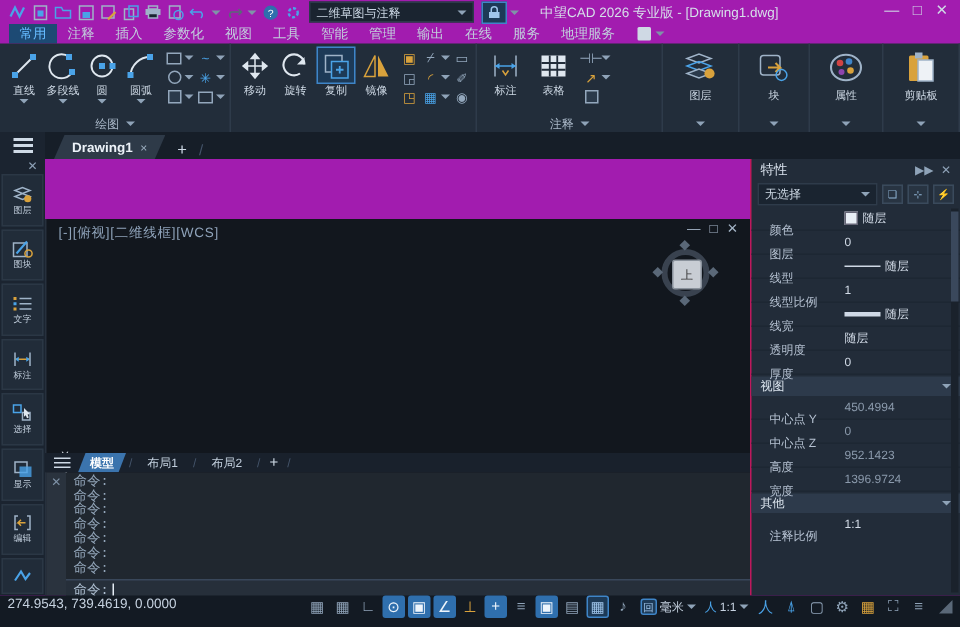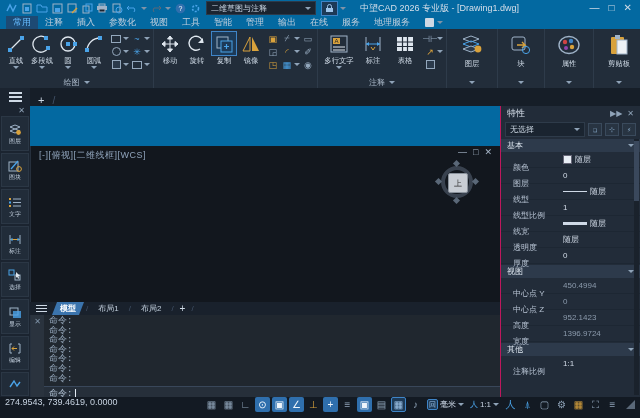--- a/index.html
+++ b/index.html
@@ -1,16 +1,16 @@
 <!DOCTYPE html>
 <html><head>
 <meta charset="utf-8">
 <style>
   html,body{margin:0;padding:0;background:#0b1016;}
-  .app{position:relative;width:640px;height:418px;background:#0369a1;font-family:"Liberation Sans",sans-serif;color:#c6d2e0;overflow:hidden;-webkit-font-smoothing:antialiased;}
+  .app{position:relative;width:640px;height:418px;background:#a21caf;font-family:"Liberation Sans",sans-serif;color:#c6d2e0;overflow:hidden;-webkit-font-smoothing:antialiased;}
   
   .titlebar{position:absolute;top:0;left:0;right:0;height:16px;display:flex;align-items:center;gap:1px;padding:0 5px;font-size:9px;}
   .qa{width:14px;height:13px;display:flex;align-items:center;justify-content:center;}
   .qa svg{display:block}
   .tcaret{width:0;height:0;border-left:3px solid transparent;border-right:3px solid transparent;border-top:3px solid #7f93a8;margin:0 1px;}
   .workspace{display:flex;align-items:center;gap:3px;background:#1a2430;border:1px solid #2c3a4a;height:12px;padding:0 4px;font-size:8px;color:#c9d5e2;width:100px;margin-left:3px;}
   .workspace .wlabel{flex:1;}
   .lockbox{display:flex;align-items:center;justify-content:center;width:15px;height:13px;border:1px solid #3f85c8;background:#1d3a57;margin-left:4px;}
   .title-text{font-size:9px;color:#d6dfea;margin-left:12px;white-space:nowrap;}
   .win-controls{margin-left:auto;display:flex;gap:9px;color:#cfdae6;font-size:10px;padding-right:3px;}
@@ -77,21 +77,21 @@
   .command{position:absolute;left:30px;top:315px;width:470px;height:82px;background:#20272f;display:flex;border-left:1px solid #26303d;box-sizing:border-box;}
   .cmd-gutter{width:13px;background:#2a333e;color:#7f93a8;font-size:8px;text-align:center;padding-top:2px;}
   .cmd-body{flex:1;display:flex;flex-direction:column;font-size:9px;color:#93a6ba;font-family:"Liberation Mono",monospace;}
   .cmd-hist{flex:1;padding:2px 5px;line-height:9.6px;}
   .cmd-input{height:15px;background:#262f3a;border-top:1px solid #39475a;display:flex;align-items:center;padding:0 5px;color:#aebfd1;}
   .cursor{display:inline-block;width:1px;height:10px;background:#e4ecf4;margin-left:3px;}
   
   .props{position:absolute;left:500px;top:106px;width:140px;bottom:21px;background:#222c39;border-left:1px solid #be185d;font-size:8px;box-sizing:border-box;}
   .props-header{height:15px;display:flex;align-items:center;padding:0 6px;color:#d8e1ec;font-size:9px;}
   .hicons{margin-left:auto;display:flex;gap:5px;color:#8fa3b8;font-size:8px;}
-  .sel-row{height:17px;display:flex;align-items:center;padding:0 4px;gap:3px;font-family:Liberation Mono, monospace;}
+  .sel-row{height:17px;display:flex;align-items:center;padding:0 4px;gap:3px;}
   .sel-dd{flex:1;height:13px;background:#1a2430;border:1px solid #2e3b4a;display:flex;align-items:center;padding:0 4px;color:#cfdae6;}
   .sel-dd .dd-caret{margin-left:auto;}
   .selic{width:12px;height:11px;border:1px solid #3a4a5c;background:#283442;display:flex;align-items:center;justify-content:center;color:#8fb3d4;font-size:7px;}
   .sec-h{height:13px;background:#2d3a4b;display:flex;align-items:center;padding:0 6px;color:#dde6ef;margin-top:1px;}
   .sec-h .caret{margin-left:auto;}
   .prow{height:15px;display:flex;align-items:center;border-bottom:1px solid #1d2733;padding-left:12px;}
   .plabel{width:50px;color:#b6c2d2;white-space:nowrap;margin-top:16px;}
   .pval{flex:1;color:#d2dbe7;display:flex;align-items:center;gap:3px;}
   .pval.dim{color:#8b9aac;}
   .swatch{width:7px;height:7px;background:#e8eef5;border:1px solid #667;}
@@ -392,32 +392,20 @@
             <span class="sic">
                 <span class="g">◉</span>
               </span>
           </div>
         </div>
       </div>
     </div>
 
     <div class="rpanel" style="width:130px">
       <div class="rpanel-content">
-        <div class="bigbtn" style="width:36px">
-          <span class="bicon">
-              <svg width="20" height="20">
-                <rect x="2" y="2" width="16" height="16" fill="none" stroke="#9fb3c8"></rect>
-                <rect x="4" y="4" width="7" height="6" fill="#d9a23c"></rect>
-                <text x="7.5" y="9.3" text-anchor="middle" font-size="6" fill="#222" font-family="Liberation Sans">A</text>
-                <path d="M4 13 h12 M4 16 h12" stroke="#dfe7ef"></path>
-              </svg>
-            </span>
-          <span class="blabel">多行文字</span>
-          <span class="caret bcaret"></span>
-        </div>
         <div class="bigbtn">
           <span class="bicon">
               <svg width="20" height="20">
                 <path d="M3 3 v14 M17 3 v14" stroke="#9fb3c8"></path>
                 <path d="M3 10 h14" stroke="#4aa3e8"></path>
                 <path d="M3 10 l3 -2 v4 z M17 10 l-3 -2 v4 z" fill="#4aa3e8"></path>
                 <path d="M8 13 l2 3 l2 -3" stroke="#d9a23c" fill="none"></path>
               </svg>
             </span>
           <span class="blabel">标注</span>
@@ -537,20 +525,24 @@
   </div>
 
   <div class="doctabs">
     <div class="hamb">
         <div class="bars">
           <div></div>
           <div></div>
           <div></div>
         </div>
       </div>
+    <div class="dtab">
+      <span>Drawing1</span>
+      <span class="x">×</span>
+    </div>
     <span class="plus">+</span>
     <span class="slash">/</span>
   </div>
 
   <div class="lefttb">
     <span class="ltb-close">✕</span>
     <div class="ltb-btn">
       <svg width="14" height="13">
           <path d="M2 4 l5 -2 l5 2 l-5 2 z M2 8 l5 -2 l5 2 l-5 2 z" fill="none" stroke="#9fb3c8"></path>
           <circle cx="10.5" cy="9.5" r="2.4" fill="#d9a23c"></circle>
@@ -686,24 +678,20 @@
     <div class="sel-row">
       <div class="sel-dd">
         <span>无选择</span>
         <span class="caret dd-caret"></span>
       </div>
       <span class="selic">❏</span>
       <span class="selic">⊹</span>
       <span class="selic">⚡</span>
     </div>
 
-    <div class="sec-h">
-      <span>基本</span>
-        <span class="caret"></span>
-    </div>
     <div class="prow">
       <span class="plabel">颜色</span>
       <span class="pval">
           <span class="swatch"></span>
           <span>随层</span>
         </span>
     </div>
     <div class="prow">
       <span class="plabel">图层</span>
       <span class="pval">

